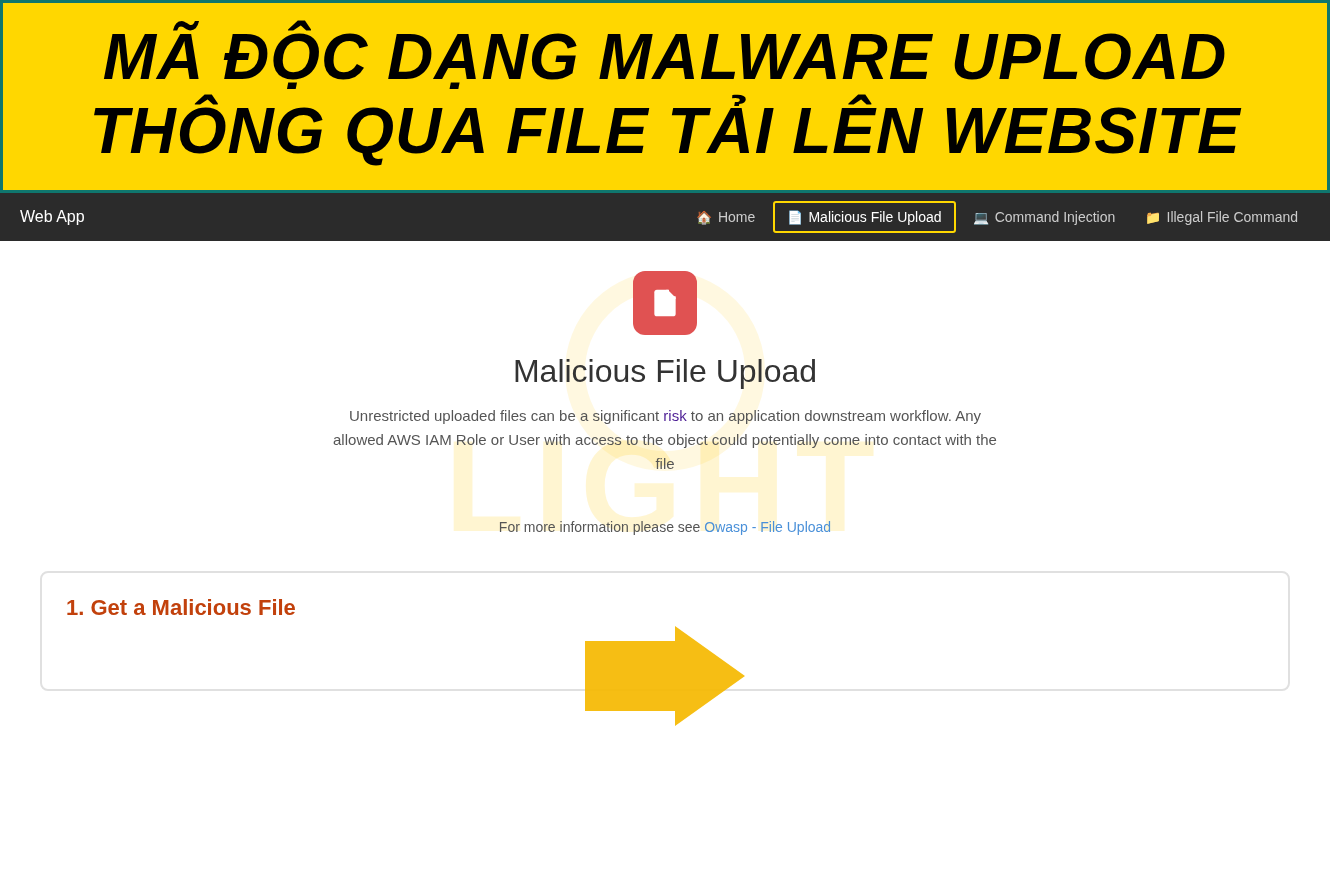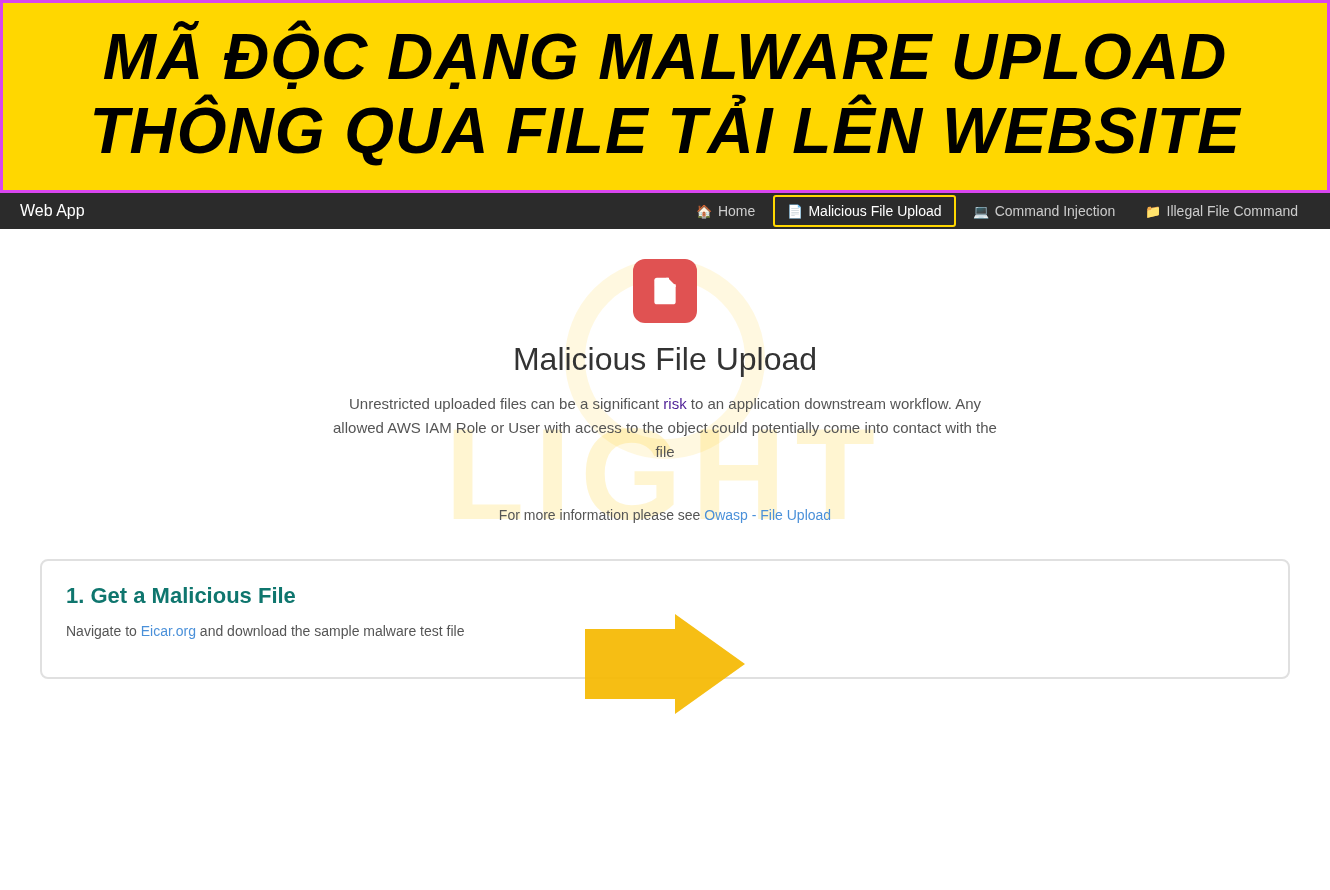--- a/index.html
+++ b/index.html
@@ -3,40 +3,40 @@
   <meta charset="utf-8">
   <style>
     * { box-sizing: border-box; margin: 0; padding: 0; }
     body { font-family: Arial, sans-serif; background: #fff; width: 1330px; min-height: 890px; overflow-x: hidden; }
 
     
     .hero-banner {
       background: #FFD700;
       padding: 18px 30px 22px 30px;
       text-align: center;
-      border: 3px solid #d946ef;
+      border: 3px solid #0f766e;
     }
     .hero-banner h1 {
       font-size: 64px;
       font-weight: 900;
       color: #000;
       line-height: 1.15;
       text-transform: uppercase;
       font-style: italic;
       letter-spacing: 1px;
     }
 
     
     .navbar {
       background: #2b2b2b;
       display: flex;
       align-items: center;
       justify-content: space-between;
       padding: 0 20px;
-      height: 36px;
+      height: 48px;
     }
     .navbar-brand {
       color: #fff;
       font-size: 16px;
       font-weight: 500;
     }
     .navbar-links {
       display: flex;
       align-items: center;
       gap: 6px;
@@ -173,21 +173,21 @@
     }
 
     .card-right {
       flex: 1;
       border: 2px solid #FFD700;
     }
 
     .card-title {
       font-size: 22px;
       font-weight: 600;
-      color: #0f766e;
+      color: #c2410c;
       margin-bottom: 12px;
     }
 
     .card-text {
       font-size: 14px;
       color: #555;
       line-height: 1.5;
     }
     .card-text a {
       color: #4a90d9;
@@ -305,20 +305,17 @@
   <div class="big-arrow">
     <svg width="160" height="100" viewBox="0 0 160 100" xmlns="http://www.w3.org/2000/svg">
       <polygon points="0,15 90,15 90,0 160,50 90,100 90,85 0,85" fill="#F5B800" opacity="0.92"></polygon>
     </svg>
   </div>
 
   <div class="cards-row">
 
     <div class="card card-left">
       <h3 class="card-title">1. Get a Malicious File</h3>
-      <p class="card-text">
-        <span>Navigate to </span><a href="#">Eicar.org</a><span> and download the sample malware test file</span>
-      </p>
     </div>
 
 
   </div>
 </div>
 
 </body></html>

